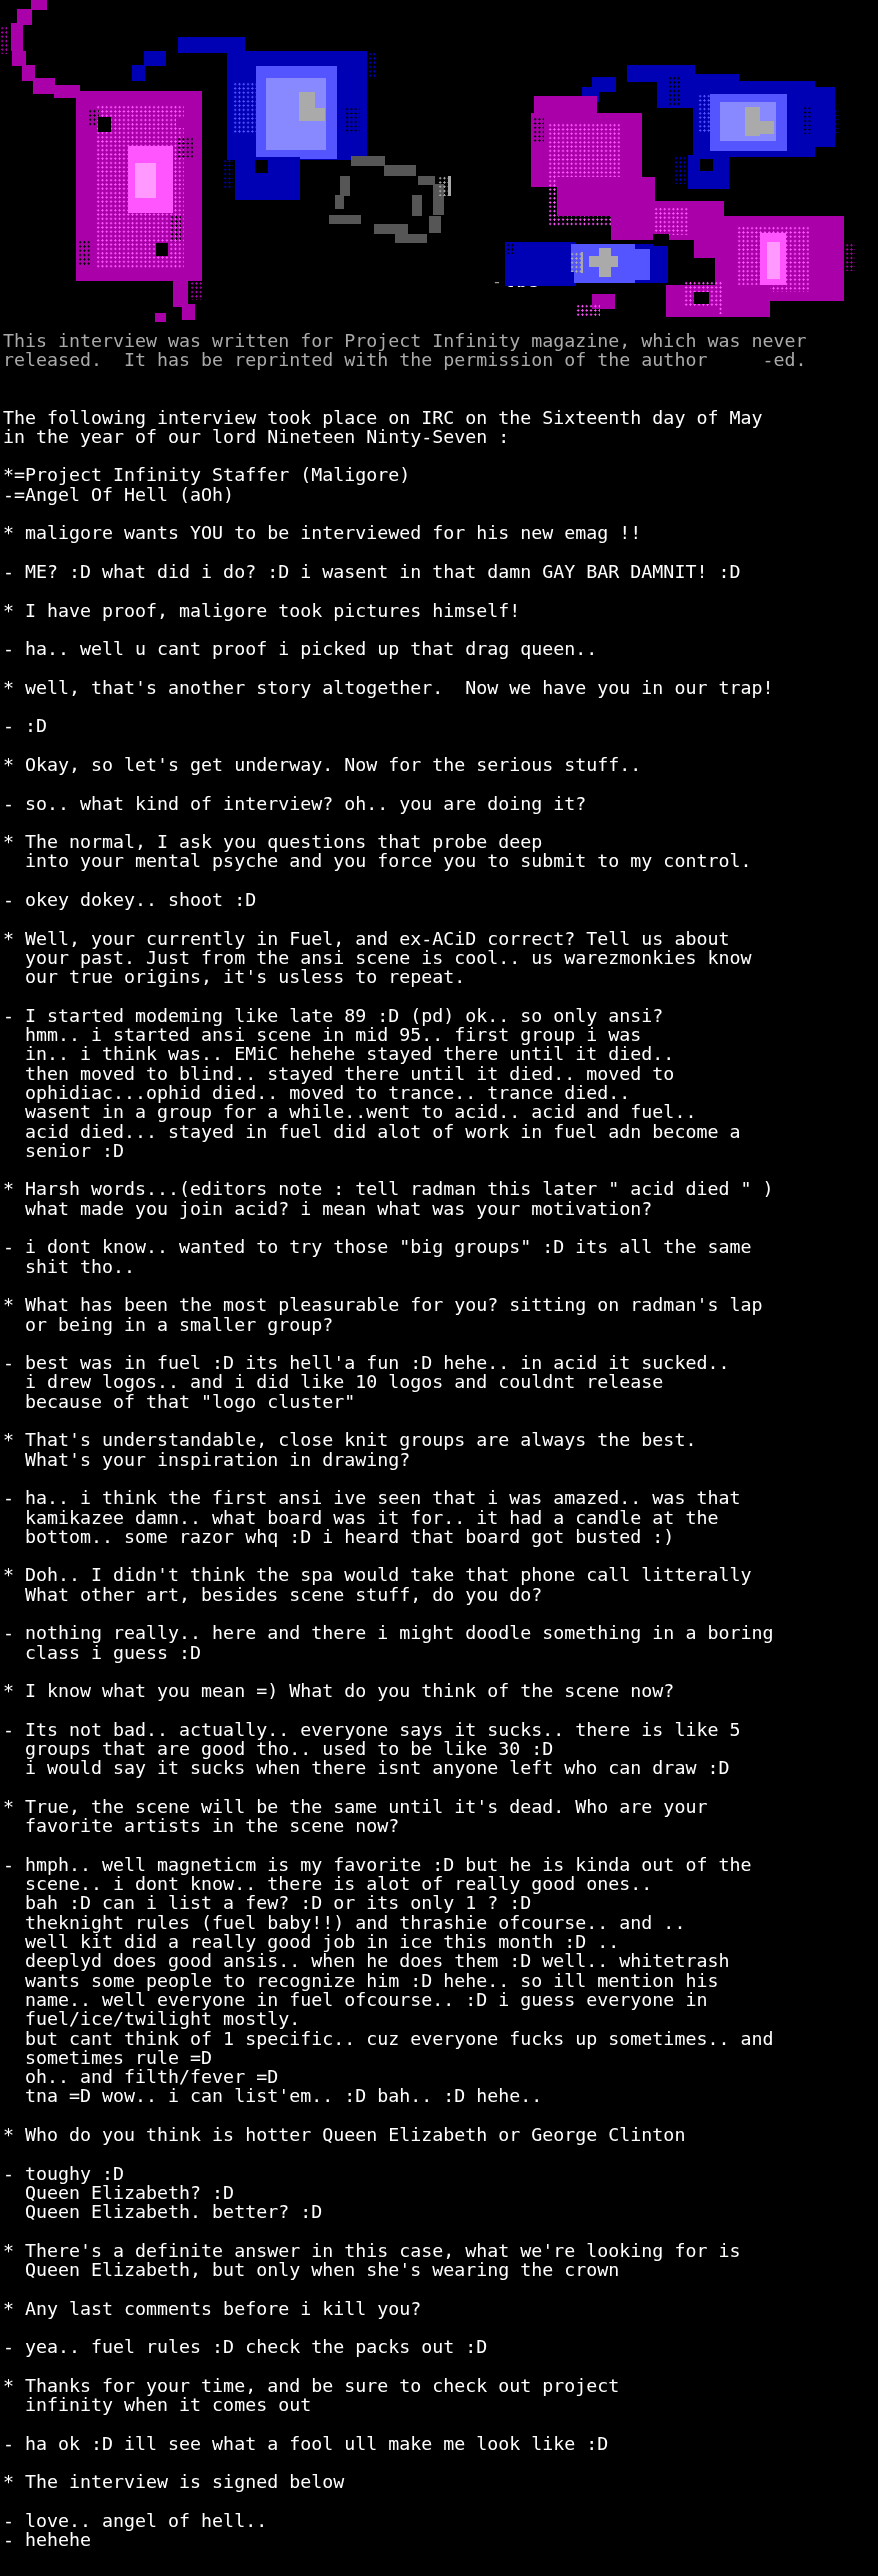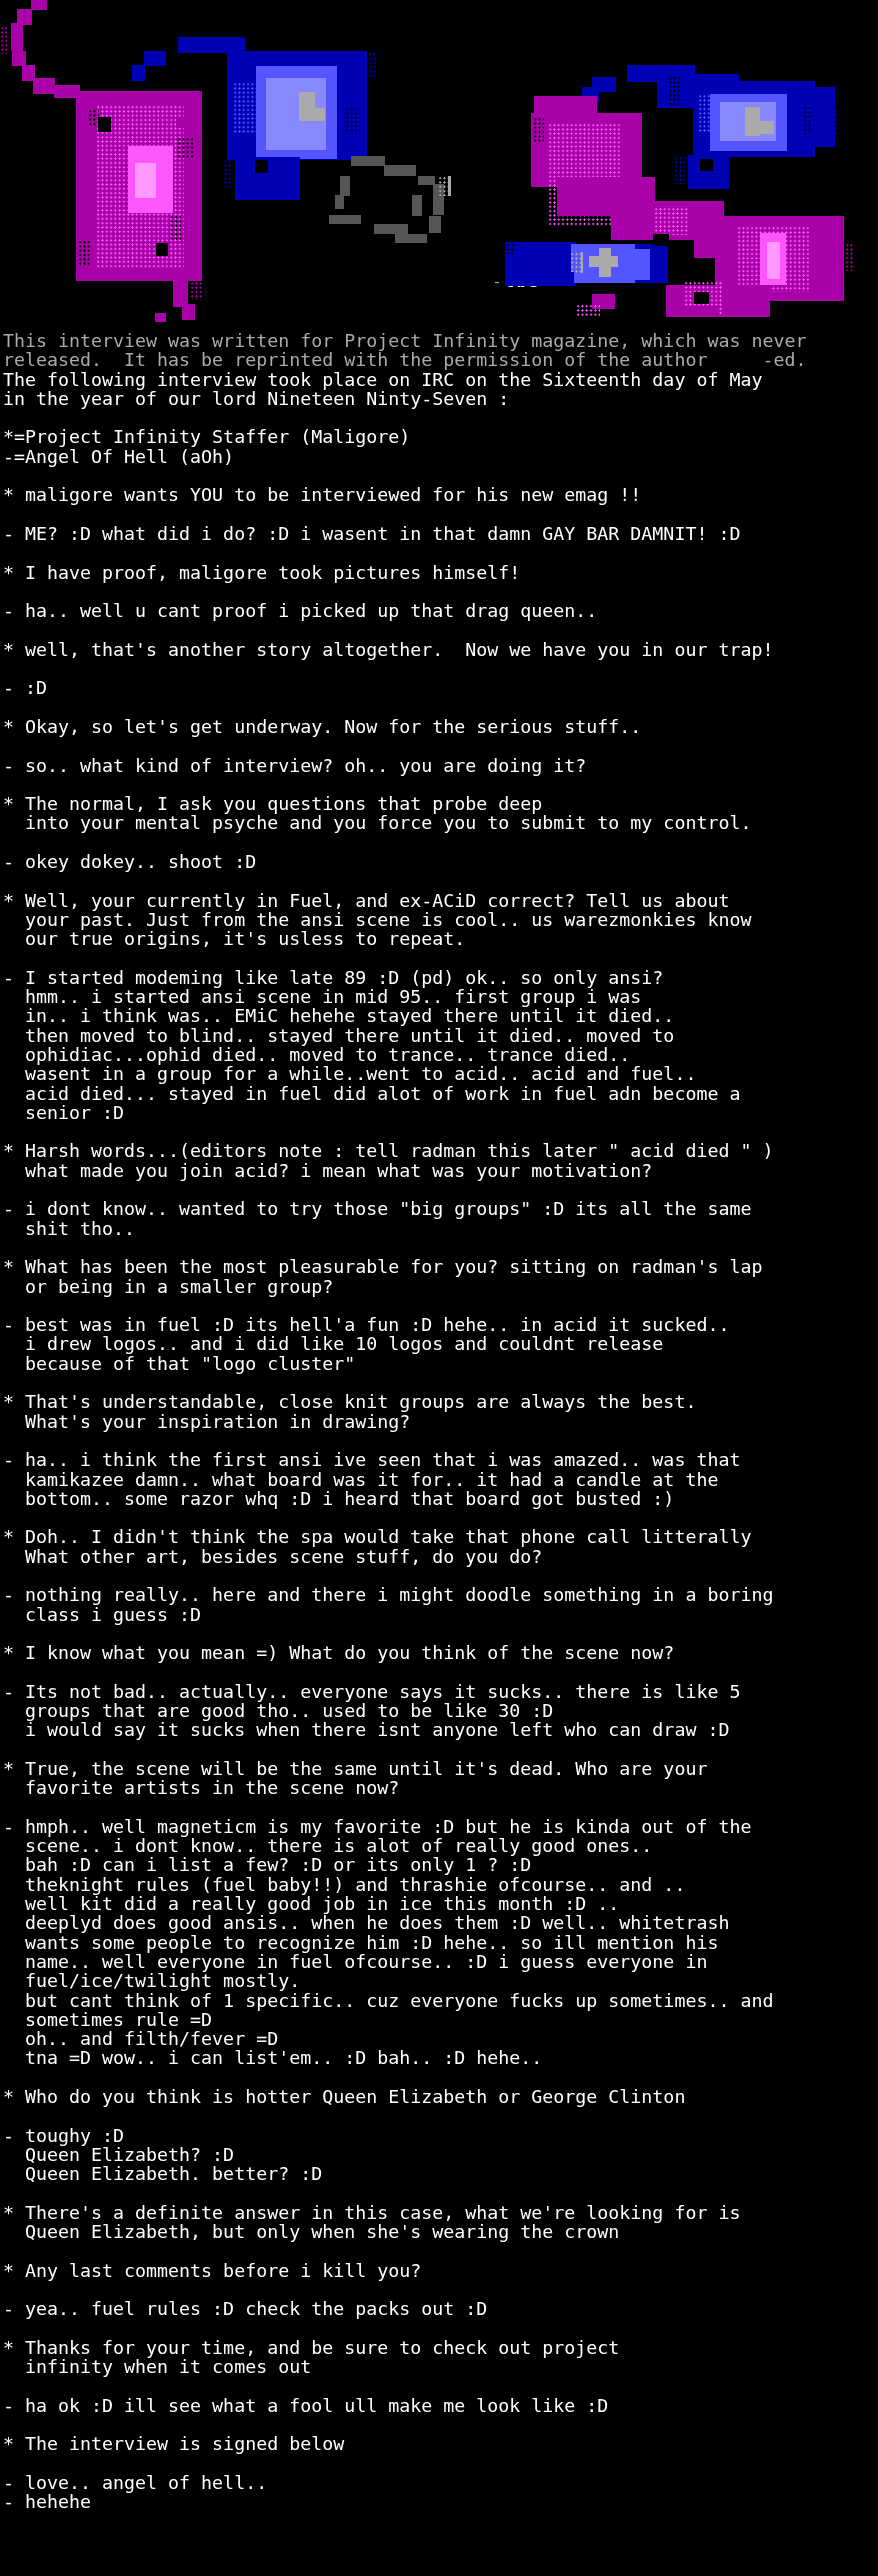--- a/index.html
+++ b/index.html
@@ -6,21 +6,21 @@
   .screen{position:relative;width:878px;height:2576px;background:#000;overflow:hidden;
           font-family:"DejaVu Sans Mono","Liberation Mono",monospace;}
   .art{position:relative;width:878px;height:331px;background:#000;}
   .shape{position:absolute;}
   .dith{background-image:radial-gradient(currentColor 38%,transparent 40%);background-size:4.3px 4.3px;}
   .sig{position:absolute;left:492px;top:272px;font-size:16.5px;font-weight:bold;color:#fff;
        letter-spacing:2.4px;white-space:pre;}
   .sig .dash{color:#9a9a9a;font-weight:normal;}
   pre{margin:0;padding:0 0 0 3px;font-family:inherit;font-size:18.3px;line-height:19.3px;
       white-space:pre;}
-  pre.note{color:#aaaaaa;}
+  pre.note{color:#aaaaaa;margin-bottom:38px;}
   pre.body{color:#ffffff;}
 </style>
 </head>
 <body>
 
 <div class="screen">
   <div class="art" id="art">
     <div class="sig"><span class="dash">-</span><span>tbs</span><span class="dash">-</span></div>
   <div class="shape" style="left: 30.5px; top: 0px; width: 16px; height: 9.8px; background: rgb(170, 0, 170);"></div>
       <div class="shape" style="left: 17px; top: 8.5px; width: 14.6px; height: 16px; background: rgb(170, 0, 170);"></div>

